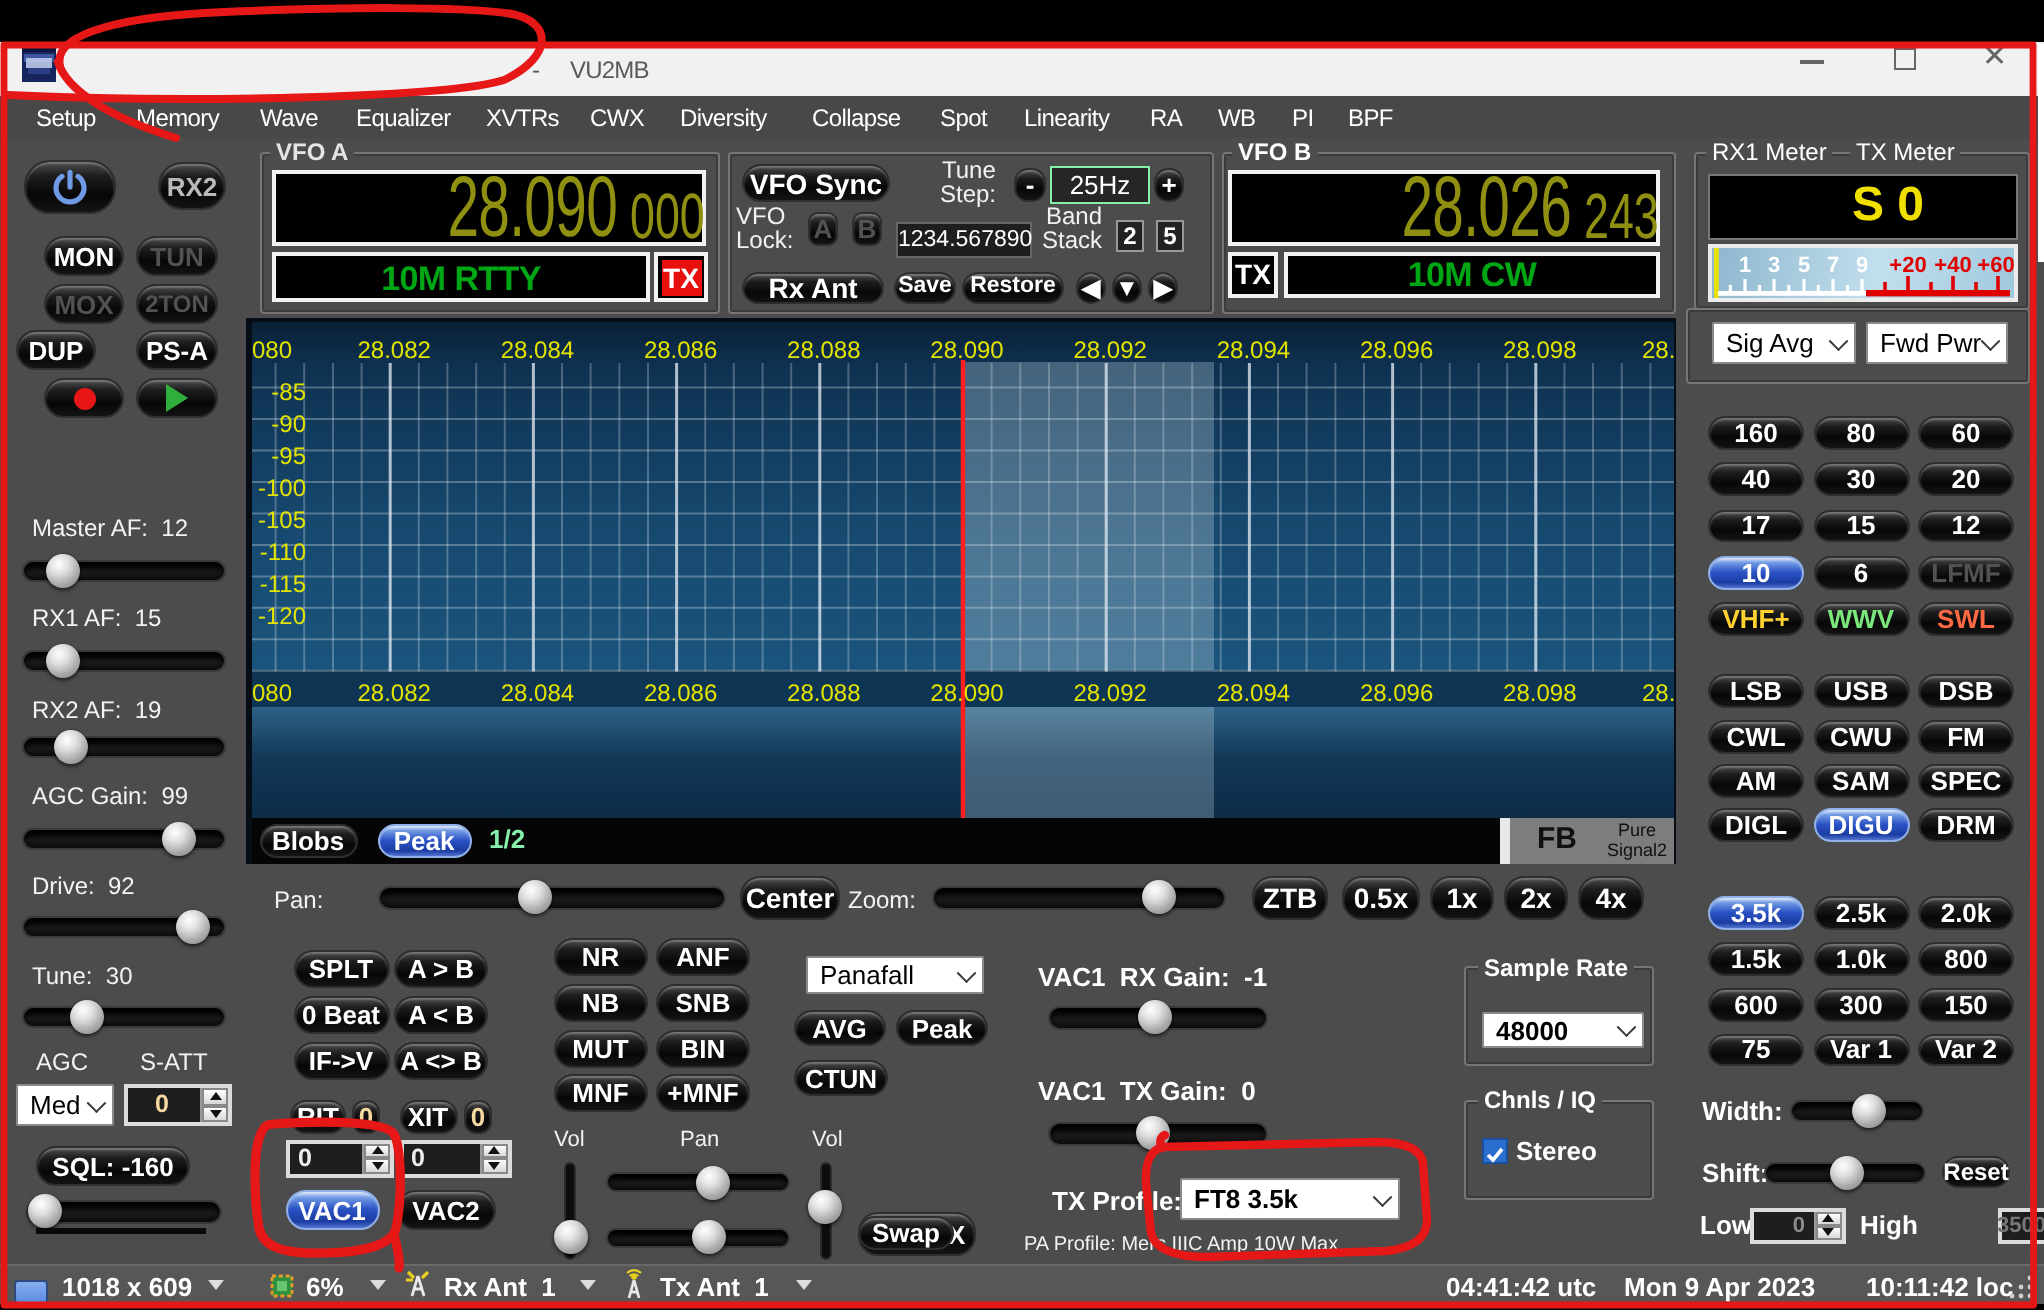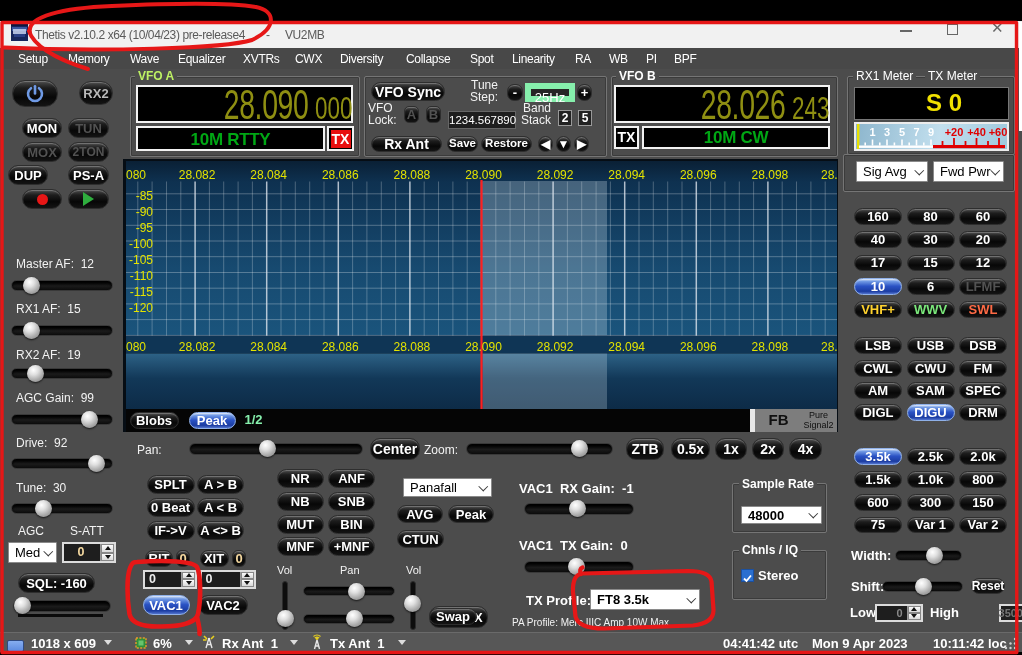--- a/index.html
+++ b/index.html
@@ -32,21 +32,20 @@
 <body>
 
 <div id="titlebar">
  <svg class="abs" style="left:11px;top:3px;" width="17" height="17">
       <rect width="17" height="17" fill="#16255c"></rect>
       <rect x="1" y="3" width="15" height="4" fill="#3d57a0"></rect>
       <rect x="2" y="5" width="13" height="5" fill="#c7d2f0" opacity=".85"></rect>
       <rect x="3" y="10" width="11" height="3" fill="#2a3f85"></rect>
       <rect x="0" y="0" width="17" height="2" fill="#0c1740"></rect>
     </svg>
- <div class="abs" style="left:35px;top:7px;font-size:12px;letter-spacing:-0.4px;color:#5a5a5a;">Thetis v2.10.2 x64 (10/04/23) pre-release4</div>
     <div class="abs" style="left:266px;top:7px;font-size:12px;color:#5a5a5a;">-</div>
     <div class="abs" style="left:285px;top:7px;font-size:12px;letter-spacing:-0.4px;color:#5a5a5a;">VU2MB</div>
  <div class="abs" style="left:900px;top:9px;width:12px;height:1.6px;background:#666;"></div>
  <div class="abs" style="left:947px;top:3px;width:11px;height:11px;border:1.5px solid #666;"></div>
  <div class="abs" style="left:991px;top:-2px;font-size:15px;color:#666;">✕</div>
 </div>
 
 <div id="menubar">
  <span class="menuitem" style="left:18px;">Setup</span>
  <span class="menuitem" style="left:68px;">Memory</span>
@@ -149,37 +148,37 @@
         <circle cx="12" cy="7.5" r="1.2"></circle>
         <circle cx="12" cy="12" r="1.2"></circle>
         <circle cx="7.5" cy="7.5" r="1.2"></circle>
         <circle cx="7.5" cy="12" r="1.2"></circle>
         <circle cx="3" cy="12" r="1.2"></circle>
       </g>
     </svg>
 </div>
 
 <div class="gbox" style="left:130px;top:76px;width:230px;height:81px;"></div>
-<div class="gcap" style="left:135px;top:69px;color:#bef264;text-align:center;">VFO A</div>
+<div class="gcap" style="left:135px;top:69px;color:#e5e5e5;text-align:center;">VFO A</div>
 <div class="abs" style="left:136px;top:85px;width:217px;height:38px;background:#000;border:2px solid #f2f2f2;"></div>
 <div class="abs" style="left:136px;top:85px;width:217px;height:38px;color:#8f8f12;">
     <span style="position:absolute;right:44px;bottom:1px;transform:scaleX(.66);transform-origin:100% 100%;font-size:43px;line-height:35px;letter-spacing:-0.5px;">28.090</span>
     <span style="position:absolute;right:1px;bottom:2px;transform:scaleX(.70);transform-origin:100% 100%;font-size:32px;line-height:26px;">000</span>
   </div>
 <div class="abs" style="left:136px;top:126px;width:189px;height:25px;background:#000;border:2px solid #f2f2f2;color:#00a714;font-size:17px;letter-spacing:-0.3px;font-weight:bold;text-align:center;line-height:23px;">10M RTTY</div>
 <div class="abs" style="left:327px;top:126px;width:27px;height:25px;background:#000;border:2px solid #f2f2f2;">
     <div class="abs" style="left:1.5px;top:1.5px;width:20px;height:18px;background:#e80f0f;color:#fff;font-weight:bold;font-size:14px;text-align:center;line-height:18px;">TX</div>
   </div>
 
 <div class="gbox" style="left:364px;top:76px;width:243px;height:81px;"></div>
 <div class="pb" style="left:371px;top:82px;width:74px;height:19px;font-size:14px;">VFO Sync</div>
 <div class="lbl" style="left:471px;top:78px;">Tune</div>
 <div class="lbl" style="left:470px;top:90px;">Step:</div>
 <div class="pb" style="left:507px;top:84px;width:16px;height:17px;border-radius:7px;">-</div>
-<div class="abs" style="left:525px;top:83px;width:50px;height:19px;background:#262626;border:6px solid #86efac;color:#fff;font-size:13px;text-align:center;line-height:17px;">25Hz</div>
+<div class="abs" style="left:525px;top:83px;width:50px;height:19px;background:#262626;border:1px solid #86efac;color:#fff;font-size:13px;text-align:center;line-height:17px;">25Hz</div>
 <div class="pb" style="left:577px;top:84px;width:15px;height:17px;border-radius:7px;">+</div>
 <div class="lbl" style="left:368px;top:101px;">VFO</div>
 <div class="lbl" style="left:368px;top:113px;">Lock:</div>
 <div class="pb dis" style="left:404px;top:106px;width:15px;height:17px;border-radius:5px;">A</div>
 <div class="pb dis" style="left:426px;top:106px;width:15px;height:17px;border-radius:5px;">B</div>
 <div class="abs" style="left:448px;top:111px;width:68px;height:18px;background:#1e1e1e;border:1px solid #666;color:#fff;font-size:11.5px;text-align:center;line-height:16px;">1234.567890</div>
 <div class="lbl" style="left:523px;top:101px;">Band</div>
 <div class="lbl" style="left:521px;top:113px;">Stack</div>
 <div class="abs" style="left:558px;top:110px;width:14px;height:16px;background:#222;border:1px solid #999;color:#fff;font-size:12px;font-weight:bold;text-align:center;line-height:14px;">2</div>
 <div class="abs" style="left:578px;top:110px;width:14px;height:16px;background:#222;border:1px solid #999;color:#fff;font-size:12px;font-weight:bold;text-align:center;line-height:14px;">5</div>

